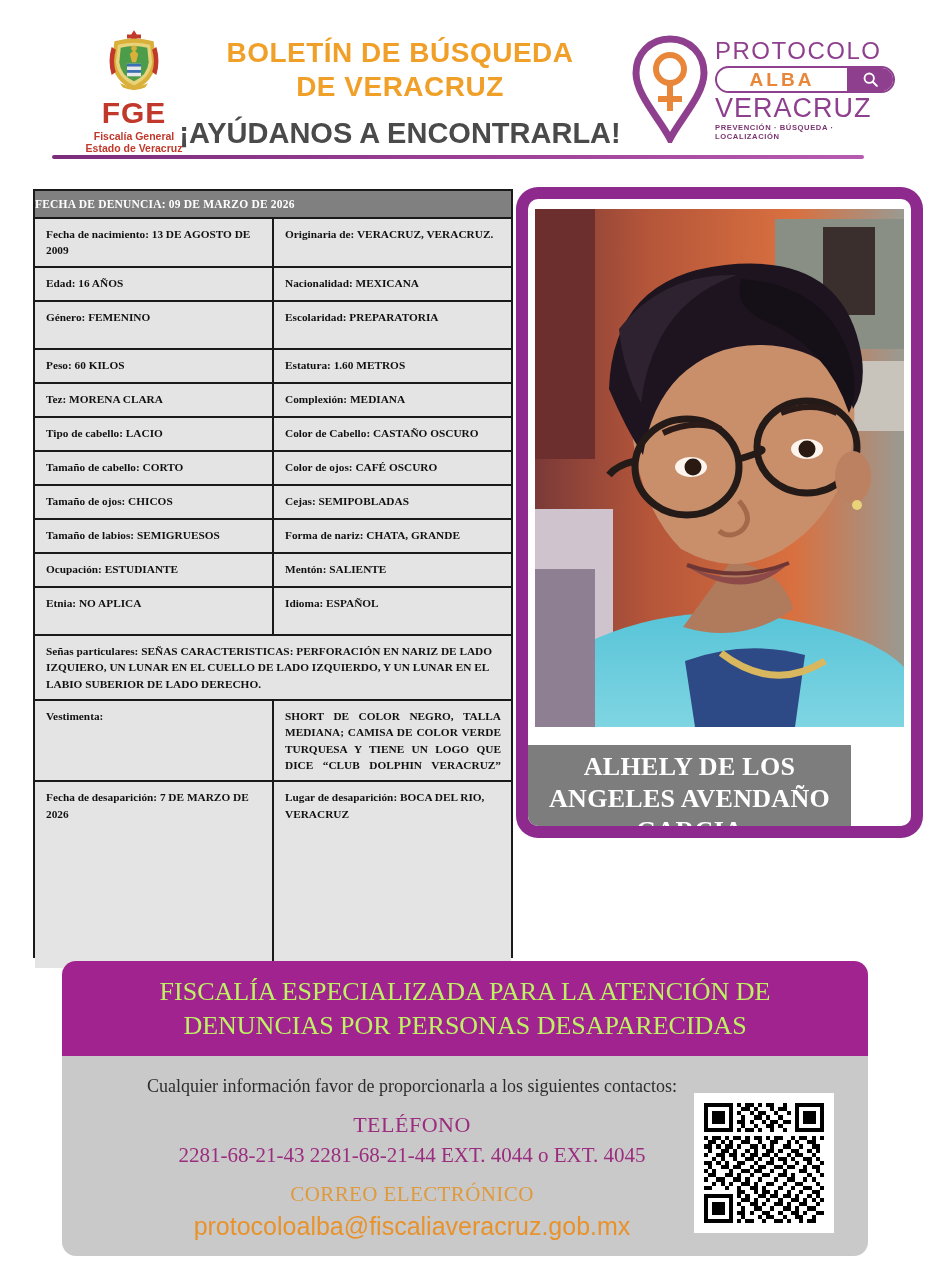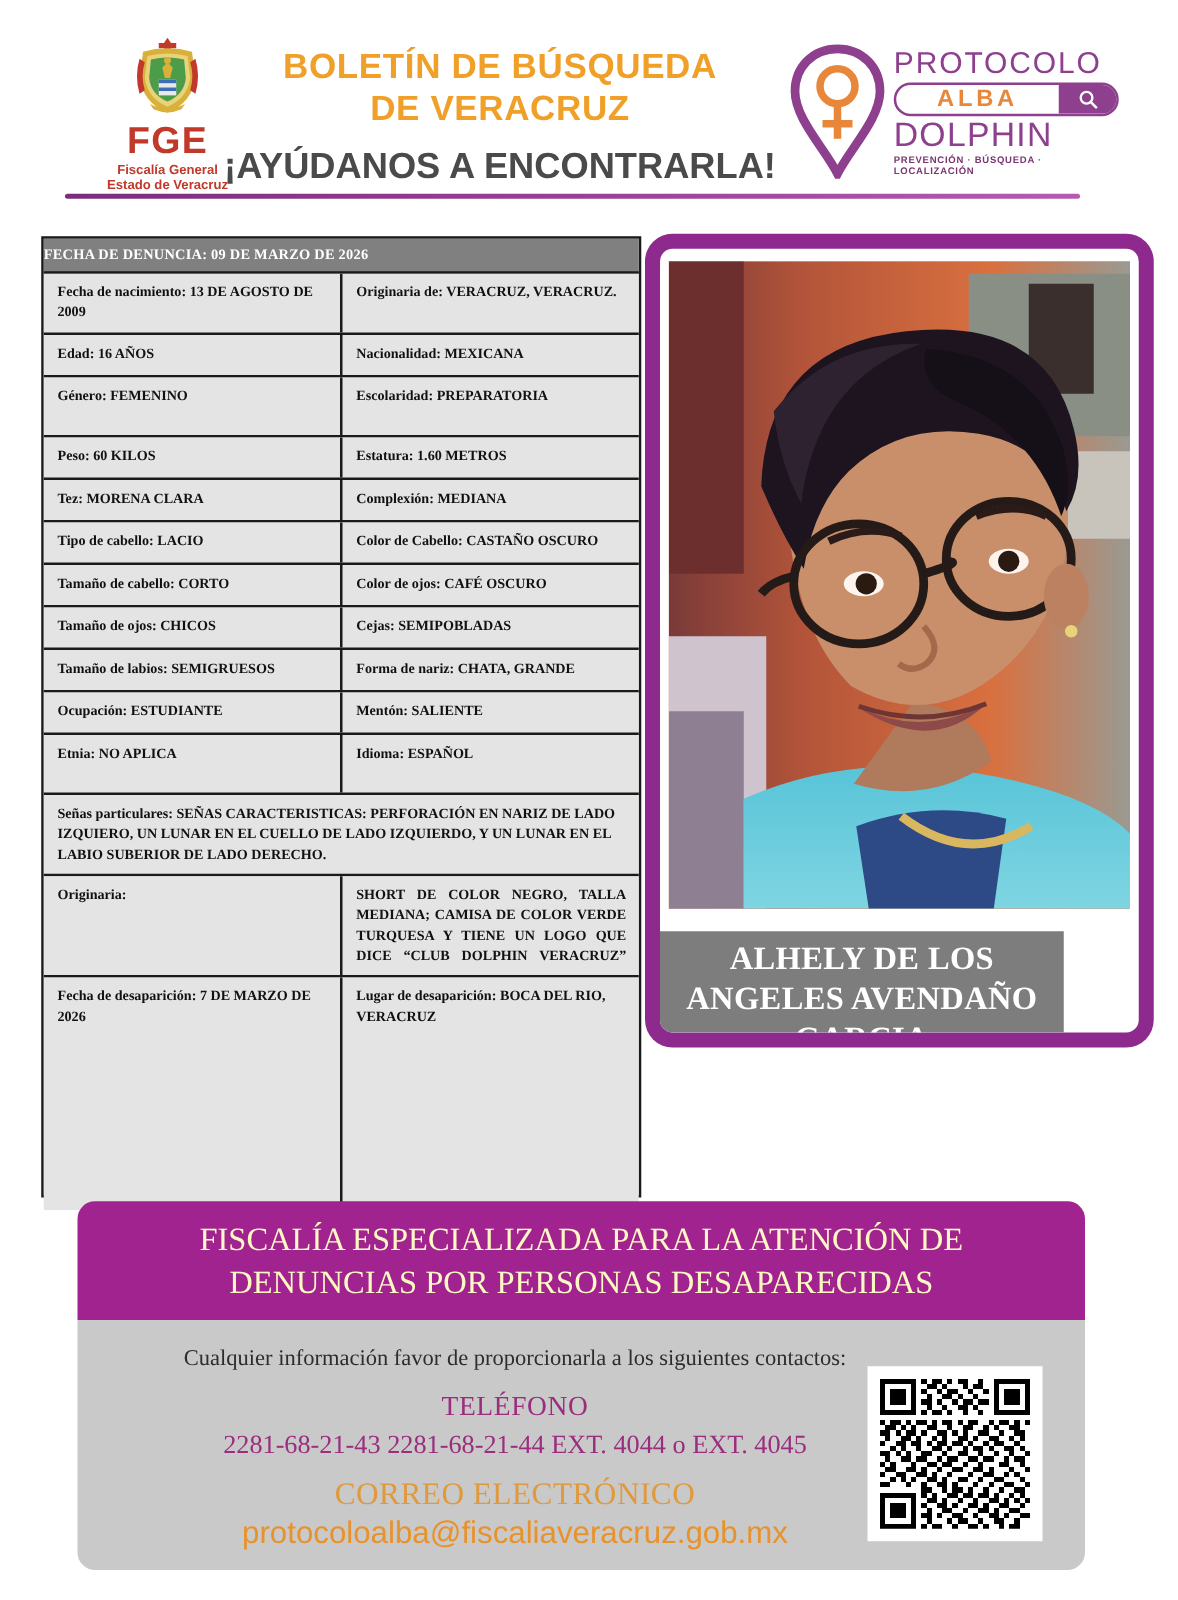--- a/index.html
+++ b/index.html
@@ -168,21 +168,21 @@
     position: absolute; left: 62px; top: 961px;
     width: 806px; height: 295px;
   }
   #fiscalia-bar {
     width: 806px; height: 95px;
     background: #a0238f;
     border-radius: 14px 14px 0 0;
     display: flex; align-items: center; justify-content: center;
   }
   #fiscalia-text {
-    color: #fef9c3; font-size: 26px; text-align: center;
+    color: #bef264; font-size: 26px; text-align: center;
     line-height: 1.28; width: 700px;
   }
   #contact-area {
     width: 806px; height: 200px;
     background: #c9c9c9;
     border-radius: 0 0 14px 14px;
     position: relative;
   }
   #contact-lead {
     position: absolute; left: 0; top: 20px; width: 700px;
@@ -192,21 +192,21 @@
     position: absolute; left: 0; top: 56px; width: 700px;
     text-align: center; font-size: 22px; color: #9b2d7f;
     letter-spacing: 0.5px;
   }
   #tel-numbers {
     position: absolute; left: 0; top: 87px; width: 700px;
     text-align: center; font-size: 21px; color: #9b2d7f;
   }
   #mail-label {
     position: absolute; left: 0; top: 126px; width: 700px;
-    text-align: center; font-size: 25px; color: #e09a3e;
+    text-align: center; font-size: 21px; color: #e09a3e;
     letter-spacing: 0.4px;
   }
   #mail-addr {
     position: absolute; left: 0; top: 156px; width: 700px;
     text-align: center; font-size: 25px; color: #e8922c;
     font-family: "Liberation Sans", sans-serif;
   }
   #qr-box {
     position: absolute; left: 632px; top: 37px;
     width: 140px; height: 140px;
@@ -260,21 +260,21 @@
         <div class="alba-protocolo">PROTOCOLO</div>
         <div class="alba-pill">
           <div class="alba-pill-word">ALBA</div>
           <div class="alba-pill-search">
             <svg width="17" height="17" viewBox="0 0 20 20">
               <circle cx="8.5" cy="8.5" r="5.5" fill="none" stroke="#ffffff" stroke-width="2.2"></circle>
               <line x1="12.6" y1="12.6" x2="17.5" y2="17.5" stroke="#ffffff" stroke-width="2.4" stroke-linecap="round"></line>
             </svg>
           </div>
         </div>
-        <div class="alba-veracruz">DOLPHIN</div>
+        <div class="alba-veracruz">VERACRUZ</div>
         <div class="alba-tag">PREVENCIÓN · BÚSQUEDA · LOCALIZACIÓN</div>
       </div>
     </div>
 
     <div id="header-rule"></div>
   </div>
 
   <div id="info-table">
     <div id="table-head">FECHA DE DENUNCIA: 09 DE MARZO DE 2026</div>
 
@@ -321,21 +321,21 @@
     <div class="trow">
       <div class="tcell left r-h46">Etnia: NO APLICA</div>
       <div class="tcell right r-h46">Idioma: ESPAÑOL</div>
     </div>
 
     <div class="trow">
       <div class="tcell full r-h46">Señas particulares: SEÑAS CARACTERISTICAS: PERFORACIÓN EN NARIZ DE LADO IZQUIERO, UN LUNAR EN EL CUELLO DE LADO IZQUIERDO, Y UN LUNAR EN EL LABIO SUBERIOR DE LADO DERECHO.</div>
     </div>
 
     <div class="trow">
-      <div class="tcell left r-h38">Originaria:</div>
+      <div class="tcell left r-h38">Vestimenta:</div>
       <div class="tcell right r-h38 just">SHORT DE COLOR NEGRO, TALLA MEDIANA; CAMISA DE COLOR VERDE TURQUESA Y TIENE UN LOGO QUE DICE “CLUB DOLPHIN VERACRUZ”</div>
     </div>
 
     <div class="trow">
       <div class="tcell left tall-left">Fecha de desaparición: 7 DE MARZO DE 2026</div>
       <div class="tcell right tall-left">Lugar de desaparición: BOCA DEL RIO, VERACRUZ</div>
     </div>
   </div>
 
   <div id="photo-frame">

